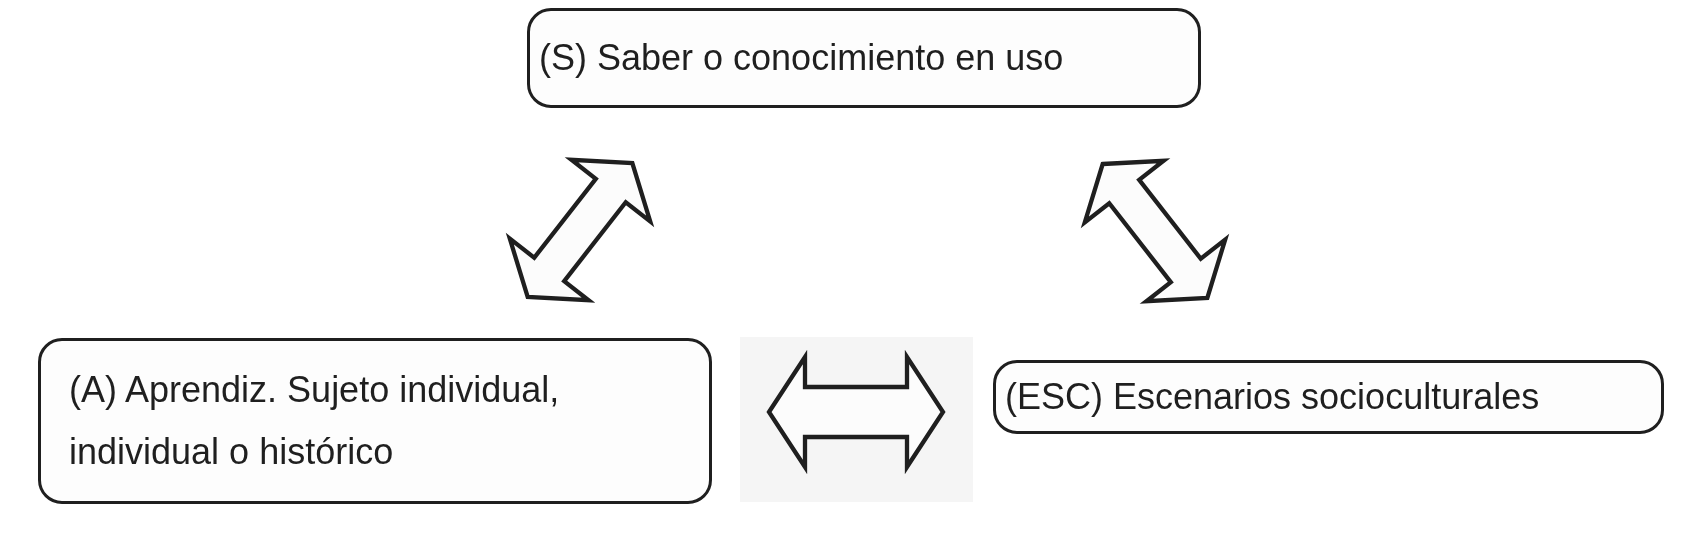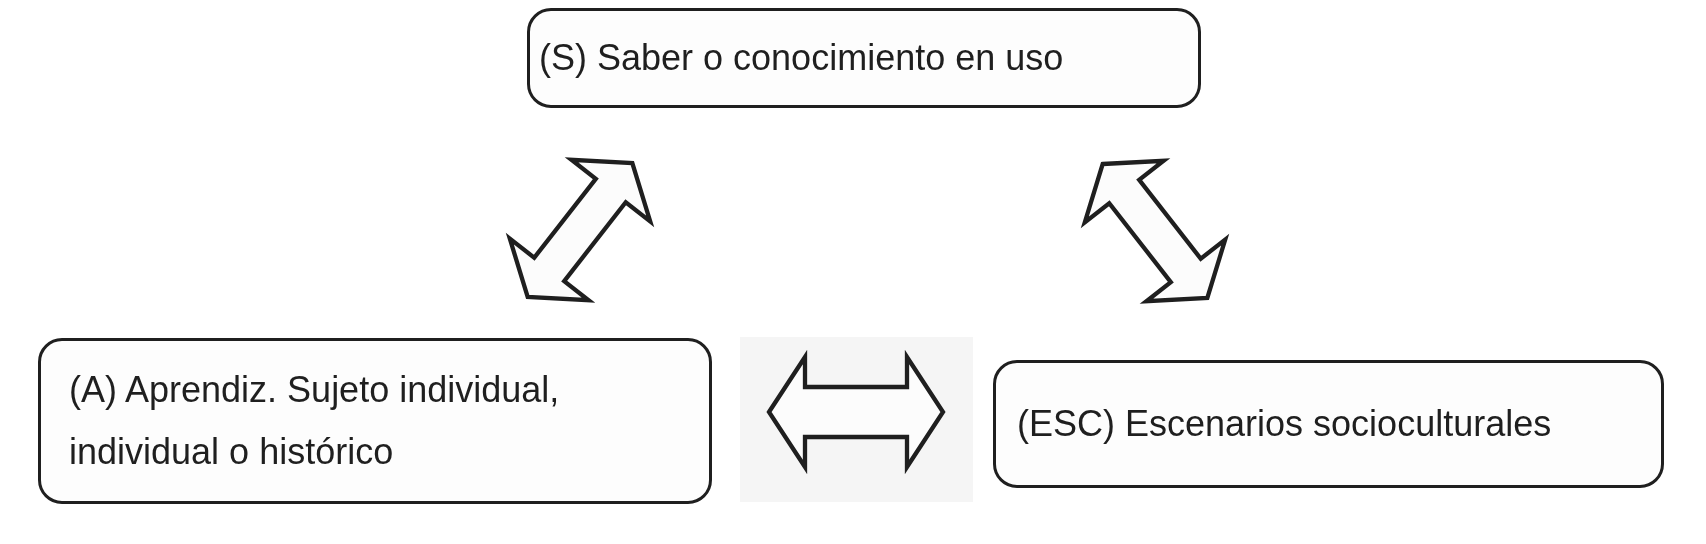--- a/index.html
+++ b/index.html
@@ -64,22 +64,22 @@
     flex-direction: column;
     align-items: flex-start;
     justify-content: center;
     line-height: 62px;
     text-align: center;
   }
   .node-esc {
     left: 993px;
     top: 360px;
     width: 671px;
-    height: 128px;
-    padding-left: 21px;
+    height: 74px;
+    padding-left: 9px;
   }
   .node .label-line {
     display: block;
   }
 </style>
 </head>
 <body>
 
 <div class="canvas">
 

